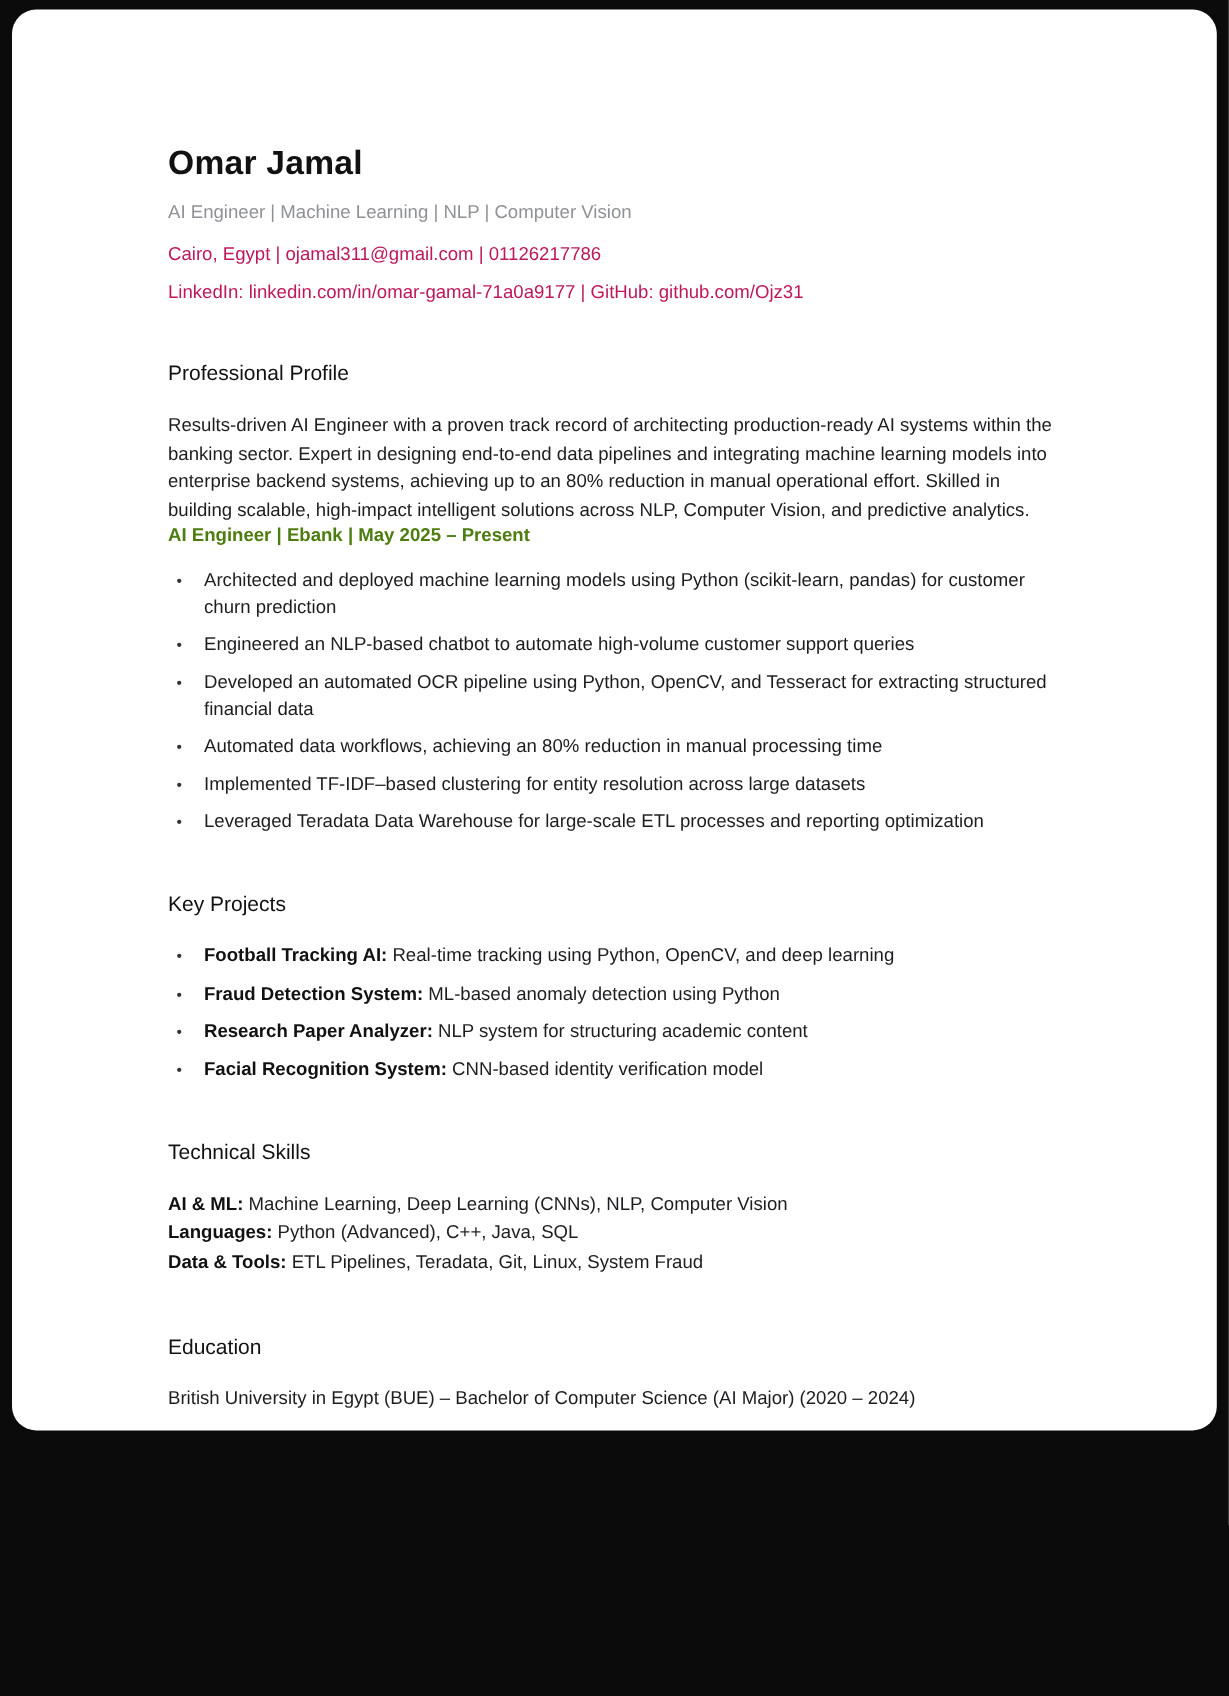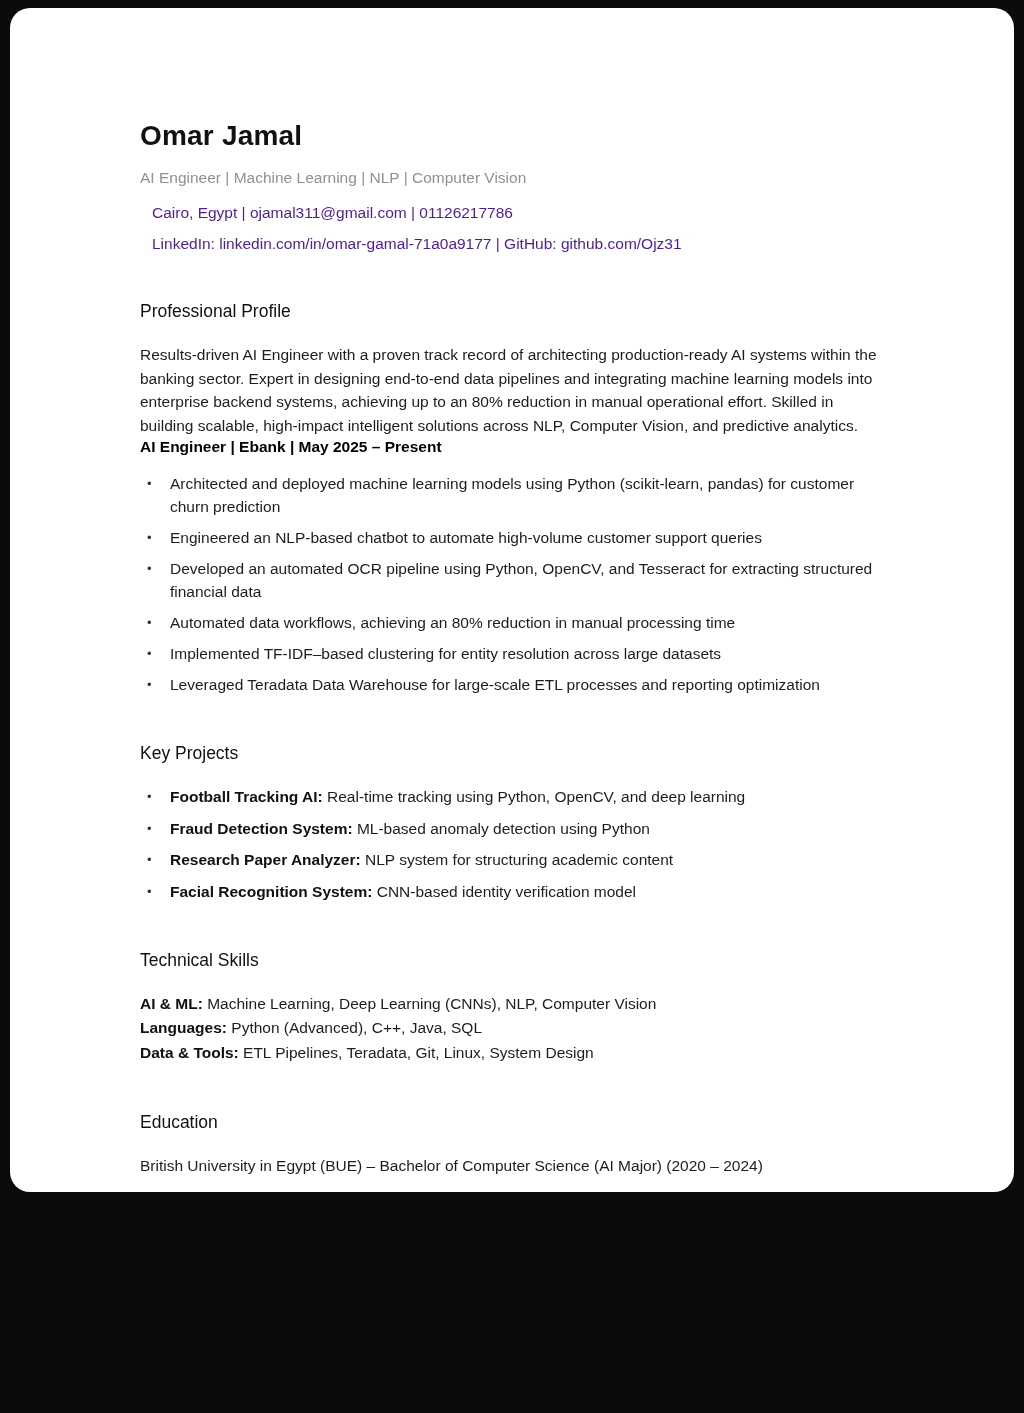--- a/index.html
+++ b/index.html
@@ -34,41 +34,41 @@
     line-height: 32px;
   }
   .subtitle {
     font-size: 15.5px;
     color: #8e9196;
     margin: 0 0 15px 0;
     line-height: 20px;
   }
   .contact-line {
     font-size: 15.5px;
-    color: #4c1d95;
-    margin: 0 0 11px 12px;
+    color: #be185d;
+    margin: 0 0 11px 0;
     line-height: 20px;
   }
   .section-heading {
     font-size: 17.5px;
     font-weight: normal;
     color: #111111;
     margin: 46px 0 21px 0;
     line-height: 22px;
   }
   .body-text {
     font-size: 15.5px;
     line-height: 23.5px;
     margin: 0;
     color: #1d1d1f;
   }
   .job-title {
     font-size: 15.5px;
     font-weight: bold;
-    color: #000000;
+    color: #4d7c0f;
     margin: 0 0 15px 0;
     line-height: 20px;
   }
   ul.bullets {
     list-style: none;
     margin: 0;
     padding: 0;
   }
   ul.bullets li {
     display: flex;
@@ -174,21 +174,21 @@
       <span class="skill-line">
         <span class="bold-label">AI &amp; ML:</span>
         <span>Machine Learning, Deep Learning (CNNs), NLP, Computer Vision</span>
       </span>
       <span class="skill-line">
         <span class="bold-label">Languages:</span>
         <span>Python (Advanced), C++, Java, SQL</span>
       </span>
       <span class="skill-line">
         <span class="bold-label">Data &amp; Tools:</span>
-        <span>ETL Pipelines, Teradata, Git, Linux, System Design</span>
+        <span>ETL Pipelines, Teradata, Git, Linux, System Fraud</span>
       </span>
     </p>
 
     <h2 class="section-heading">Education</h2>
     <p class="body-text">British University in Egypt (BUE) – Bachelor of Computer Science (AI Major) (2020 – 2024)</p>
 
   </div>
 </div>
 
 </body></html>

